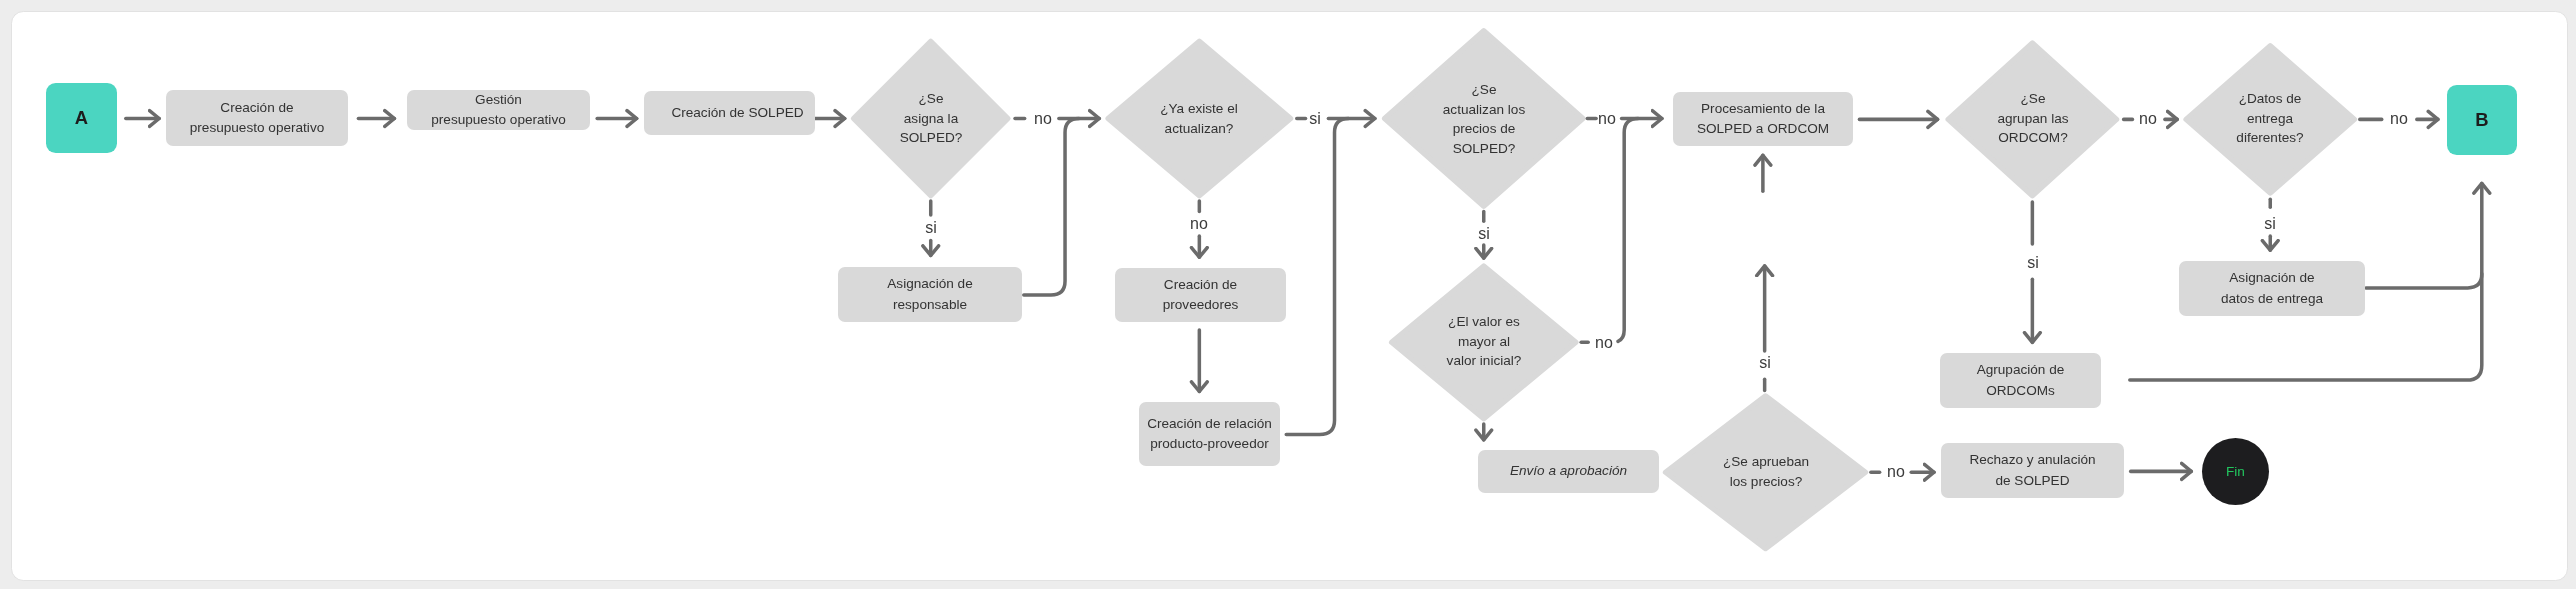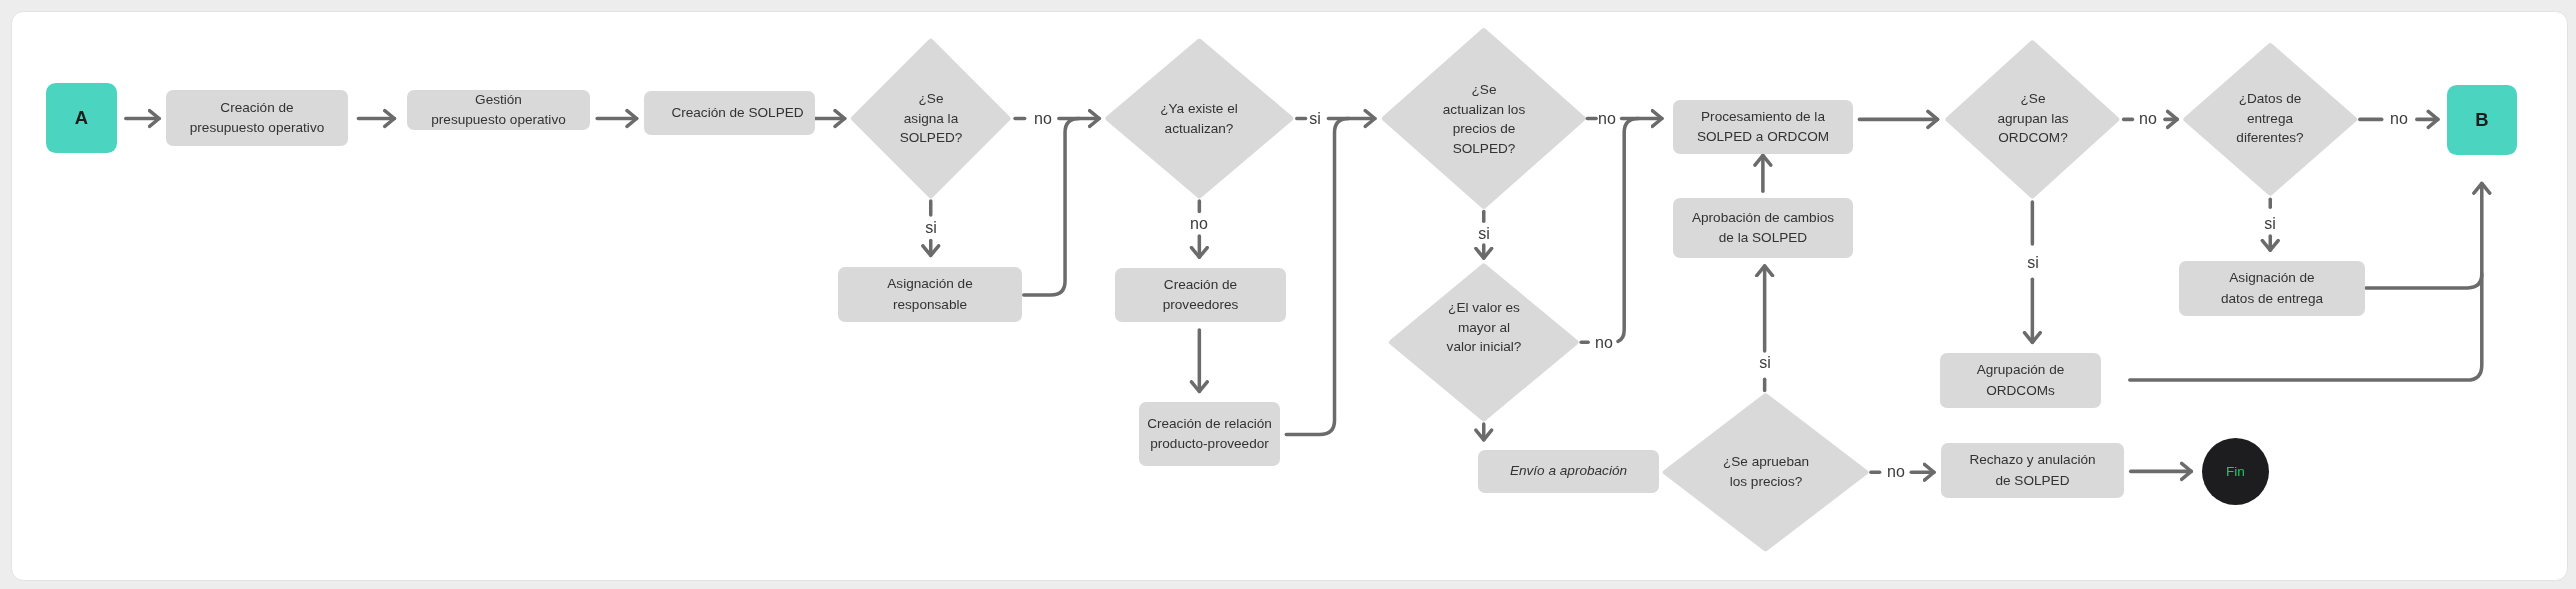--- a/index.html
+++ b/index.html
@@ -105,24 +105,22 @@
   <div class="box" style="left:407px;top:90px;width:183px;height:40px;">Gestión
 presupuesto operativo</div>
   <div class="box" style="left:644px;top:91px;width:155px;height:44px;padding-left:16px;">Creación de SOLPED</div>
   <div class="box" style="left:838px;top:267px;width:184px;height:55px;">Asignación de
 responsable</div>
   <div class="box" style="left:1115px;top:268px;width:171px;height:54px;">Creación de
 proveedores</div>
   <div class="box" style="left:1115px;top:402px;width:141px;height:64px;margin-left:24px;">Creación de relación
 producto-proveedor</div>
   <div class="box" style="left:1478px;top:450px;width:181px;height:43px;font-style:italic;">Envío a aprobación</div>
-  <div class="box" style="left:1673px;top:100px;width:180px;height:54px;">Procesamiento de la
+  <div class="box" style="left:1673px;top:92px;width:180px;height:54px;">Procesamiento de la
 SOLPED a ORDCOM</div>
-  <div class="box" style="left:1673px;top:198px;width:180px;height:60px;">Aprobación de cambios
-de la SOLPED</div>
   <div class="box" style="left:1940px;top:353px;width:161px;height:55px;">Agrupación de
 ORDCOMs</div>
   <div class="box" style="left:2179px;top:261px;width:186px;height:55px;">Asignación de
 datos de entrega</div>
   <div class="box" style="left:1941px;top:443px;width:183px;height:55px;">Rechazo y anulación
 de SOLPED</div>
 
   <div class="dtext" style="left:931px;top:119px;width:123px;">¿Se
 asigna la
 SOLPED?</div>
@@ -131,21 +129,21 @@
   <div class="dtext" style="left:1484px;top:119px;width:132px;">¿Se
 actualizan los
 precios de
 SOLPED?</div>
   <div class="dtext" style="left:2033px;top:119px;width:132px;">¿Se
 agrupan las
 ORDCOM?</div>
   <div class="dtext" style="left:2270px;top:119px;width:123px;">¿Datos de
 entrega
 diferentes?</div>
-  <div class="dtext" style="left:1484px;top:328px;width:132px;">¿El valor es
+  <div class="dtext" style="left:1484px;top:342px;width:132px;">¿El valor es
 mayor al
 valor inicial?</div>
   <div class="dtext" style="left:1766px;top:472px;width:140px;">¿Se aprueban
 los precios?</div>
 
   <div class="elabel" style="left:1043px;top:119px;">no</div>
   <div class="elabel" style="left:931px;top:228px;">si</div>
   <div class="elabel" style="left:1315px;top:119px;">si</div>
   <div class="elabel" style="left:1199px;top:224px;">no</div>
   <div class="elabel" style="left:1607px;top:119px;">no</div>

